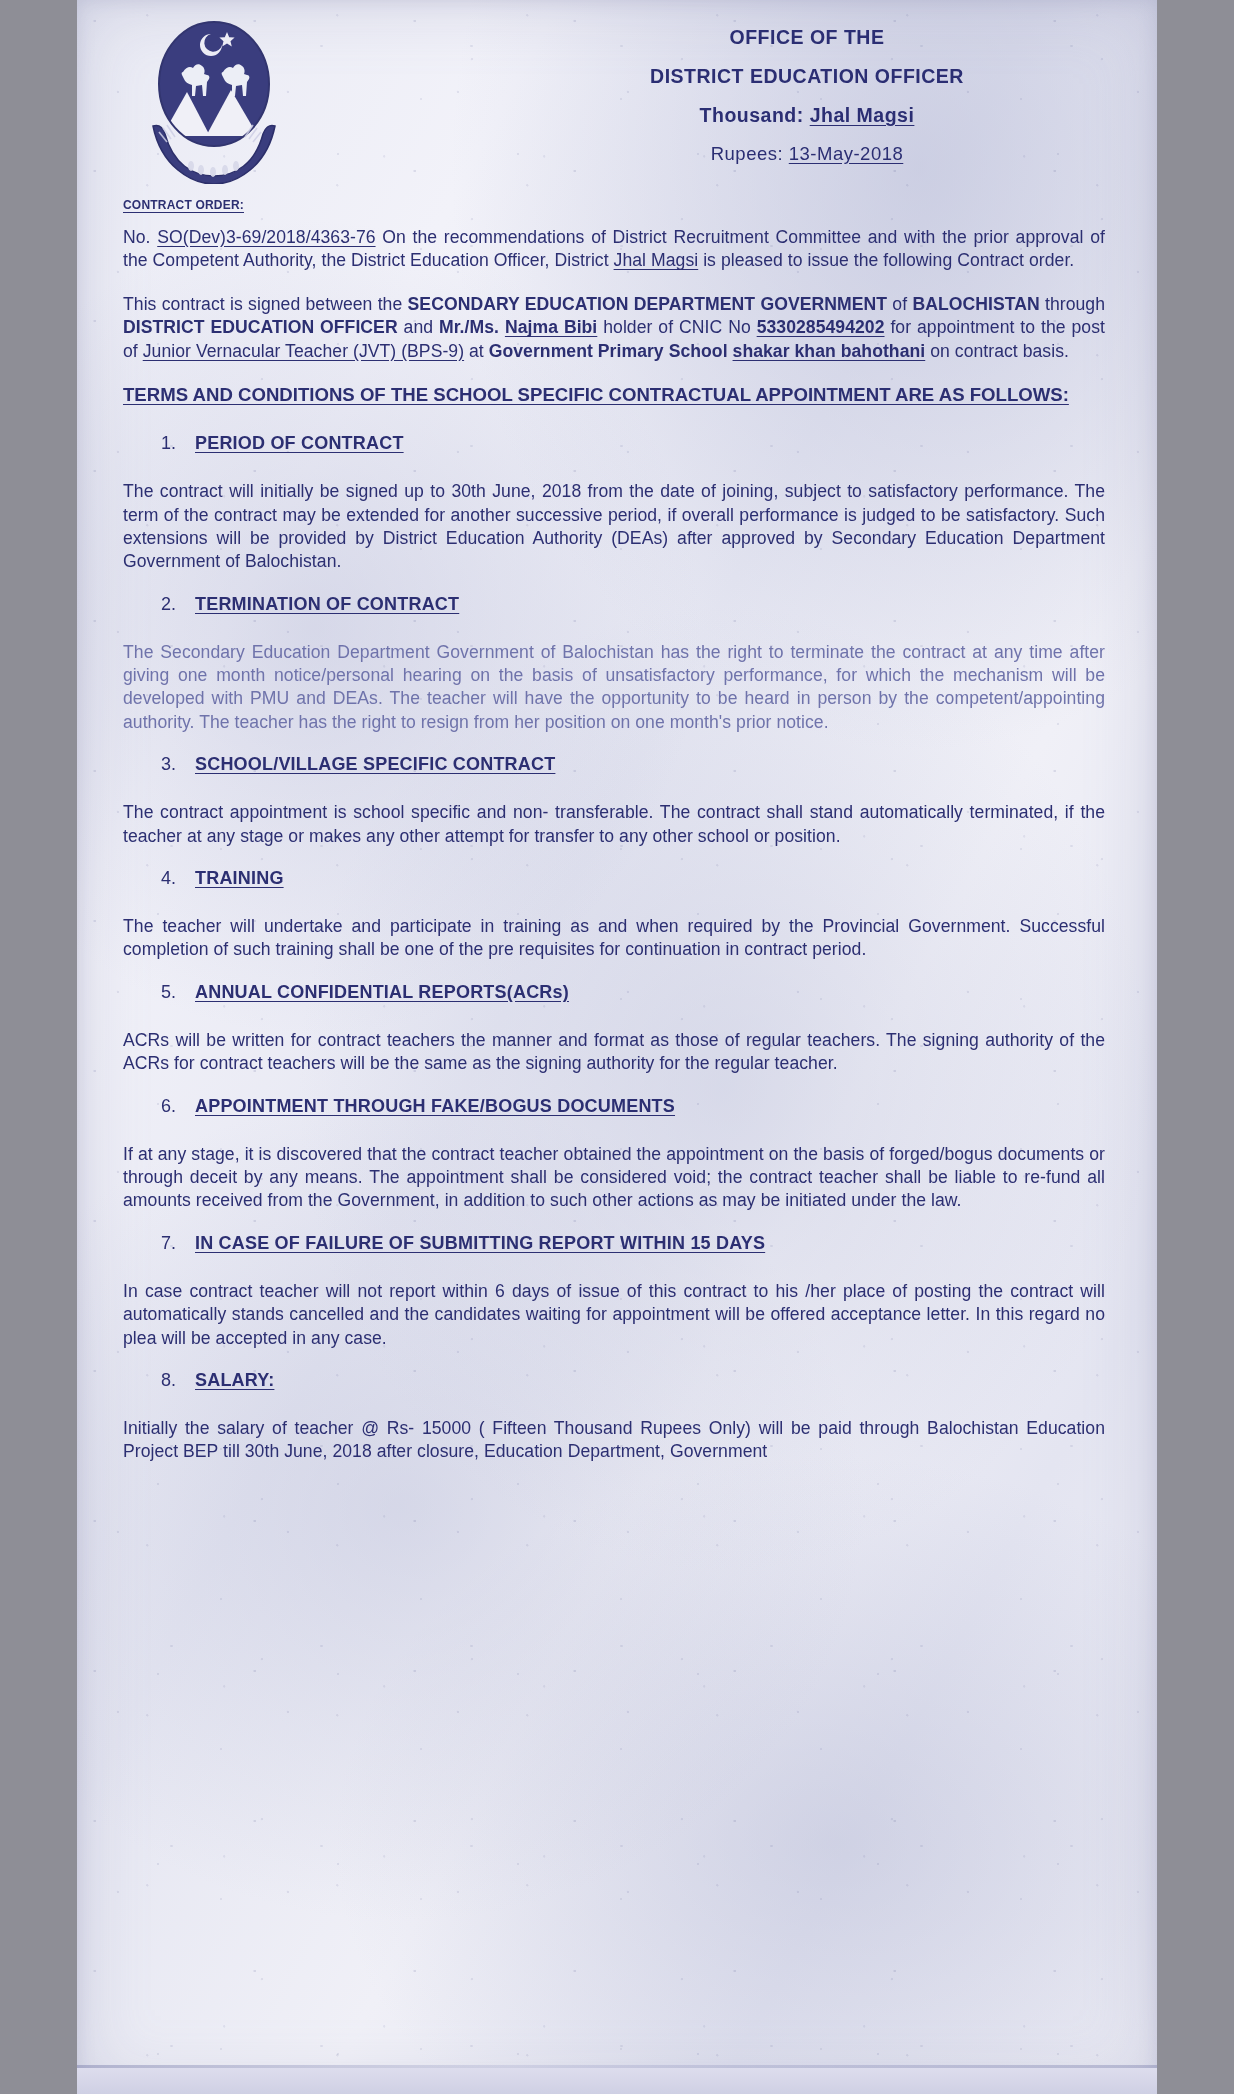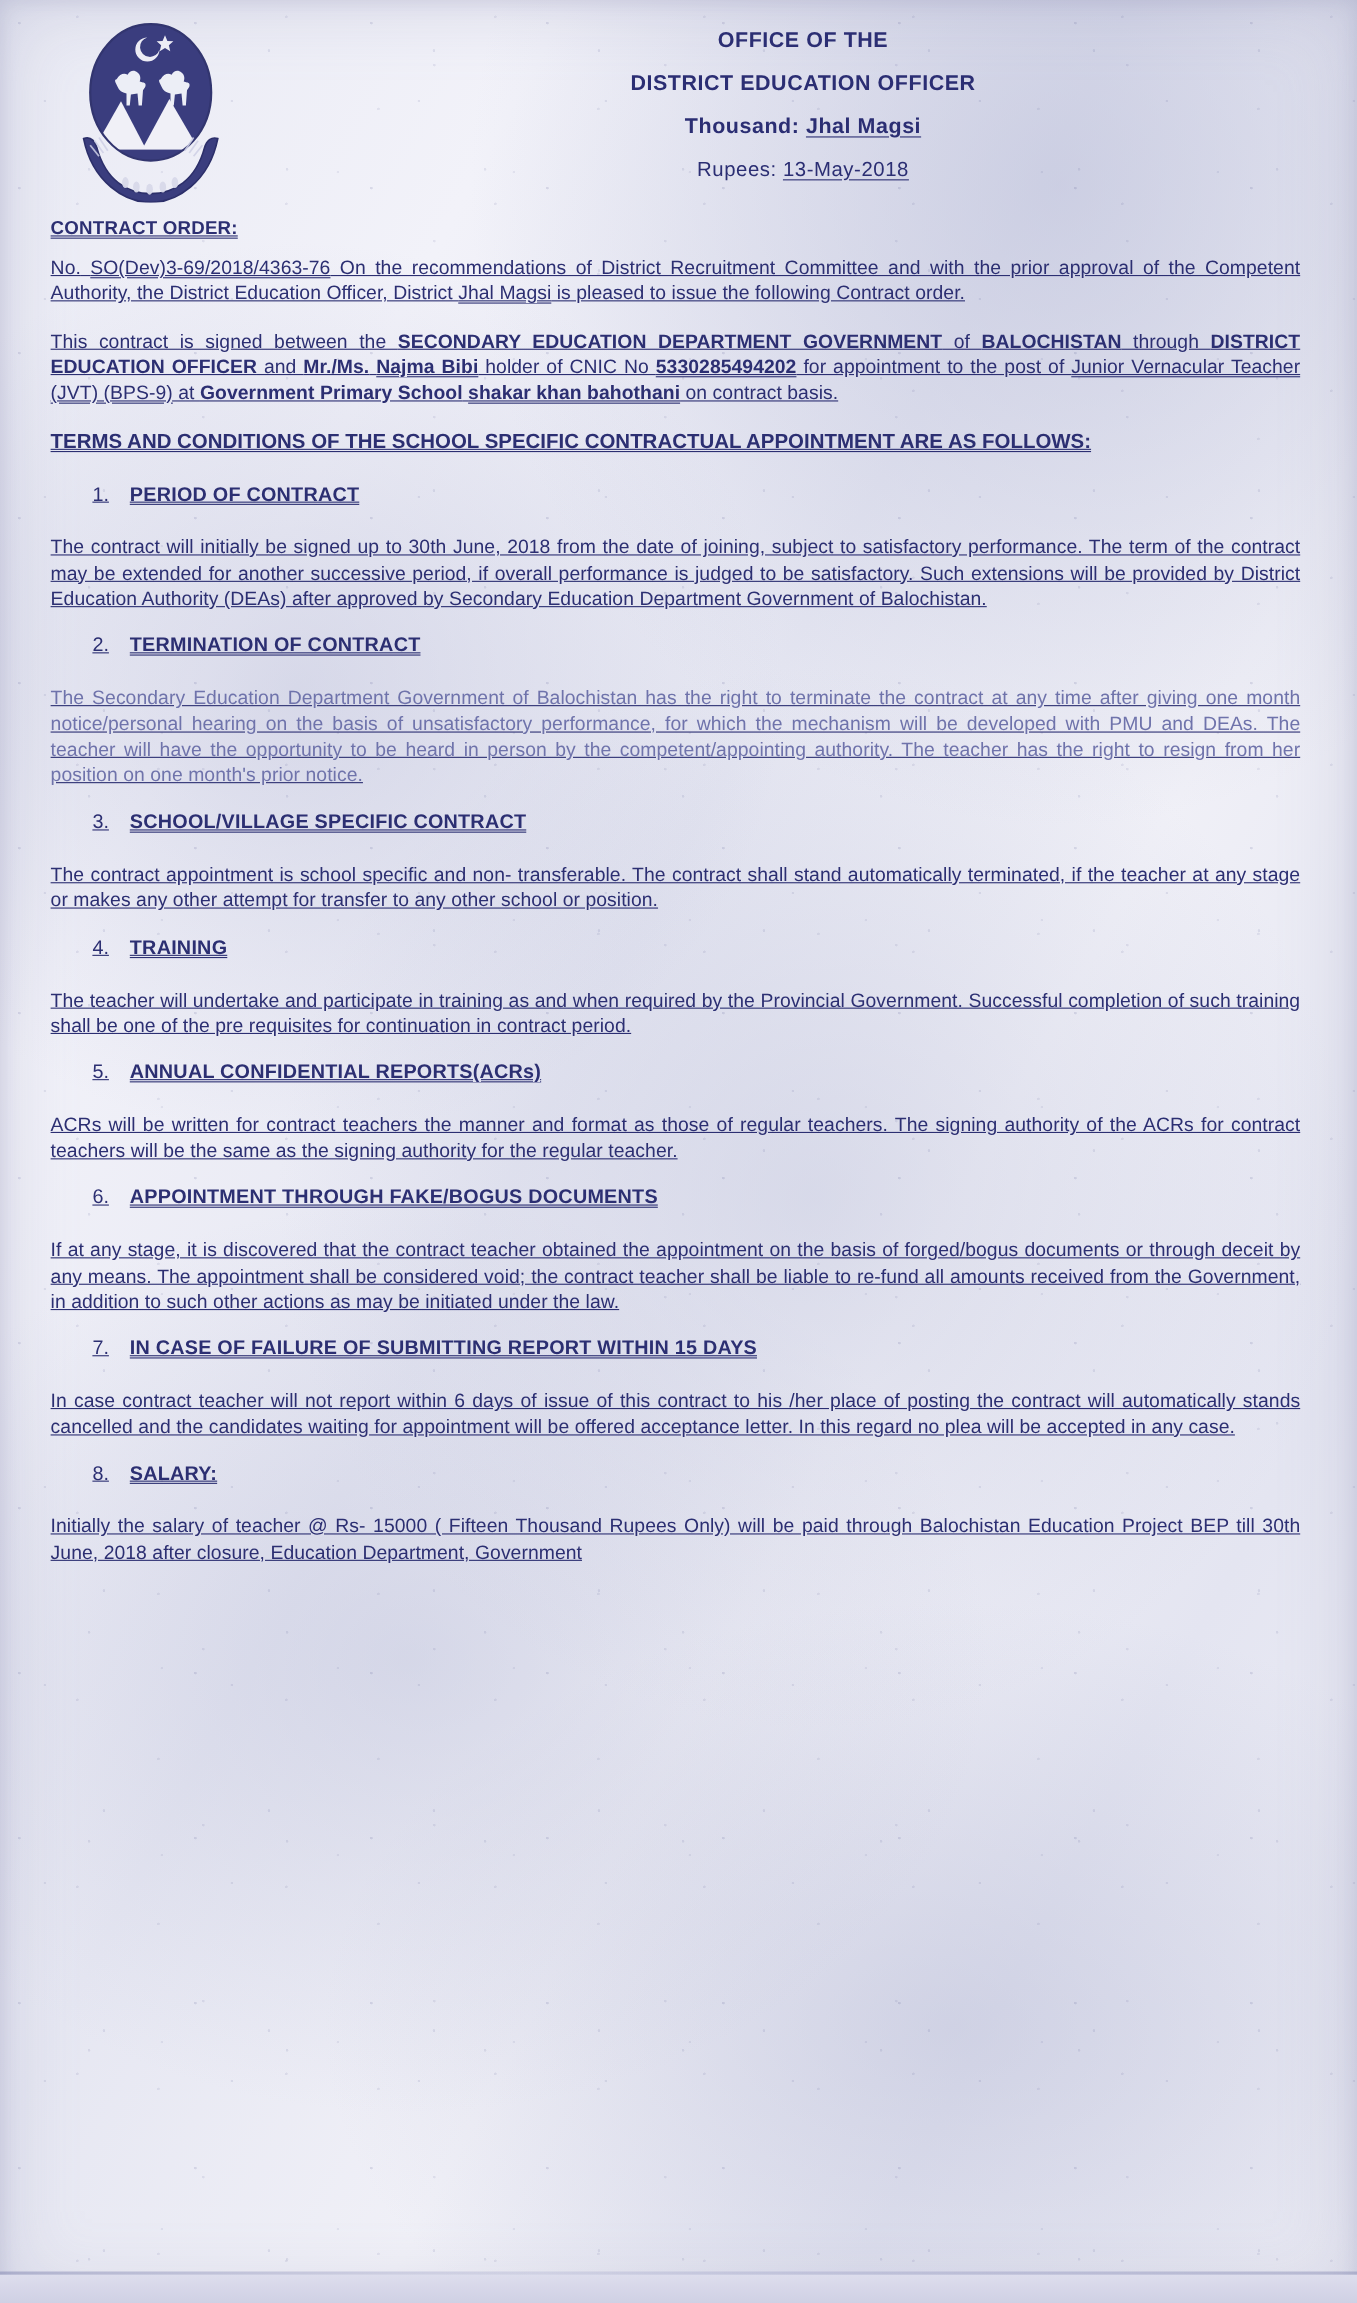--- a/index.html
+++ b/index.html
@@ -3,34 +3,33 @@
 <meta charset="utf-8">
 <style>
   html, body {
     margin: 0;
     padding: 0;
     background: #8e8e96;
   }
 
   .page {
     position: relative;
-    width: 1234px;
+    width: 1080px;
     height: 2094px;
     margin: 0 auto;
     background:
       radial-gradient(ellipse 70% 45% at 78% 8%, rgba(182,186,214,0.55) 0%, rgba(182,186,214,0) 62%),
       radial-gradient(ellipse 55% 30% at 22% 30%, rgba(176,180,210,0.40) 0%, rgba(176,180,210,0) 65%),
       radial-gradient(ellipse 60% 35% at 60% 52%, rgba(186,190,216,0.42) 0%, rgba(186,190,216,0) 66%),
       radial-gradient(ellipse 65% 30% at 30% 72%, rgba(180,184,212,0.38) 0%, rgba(180,184,212,0) 66%),
       radial-gradient(ellipse 70% 28% at 70% 88%, rgba(178,182,210,0.42) 0%, rgba(178,182,210,0) 66%),
       linear-gradient(118deg, #e9eaf4 0%, #f2f2f9 22%, #e6e7f2 44%, #f0f0f7 62%, #e4e5f1 80%, #eeeef6 100%);
     overflow: hidden;
     font-family: "Liberation Sans", sans-serif;
     color: #2c2f72;
-    text-decoration: underline;
   }
 
   
   .page::before {
     content: "";
     position: absolute;
     inset: 0;
     pointer-events: none;
     background-image:
       radial-gradient(circle at 11% 14%, rgba(120,124,170,0.22) 0 1px, transparent 1.4px),
@@ -97,21 +96,21 @@
   .hl4 { font-size: 18.5px; font-weight: normal; }
 
   .u { text-decoration: underline; text-underline-offset: 3px; }
 
   
   .body-wrap {
     padding: 0 52px 0 46px;
   }
 
   .sec-title {
-    font-size: 17px;
+    font-size: 12px;
     font-weight: bold;
     text-decoration: underline;
     text-underline-offset: 3px;
     margin: 8px 0 14px 0;
     letter-spacing: .2px;
   }
 
   p.para {
     font-size: 17.6px;
     line-height: 1.33;

